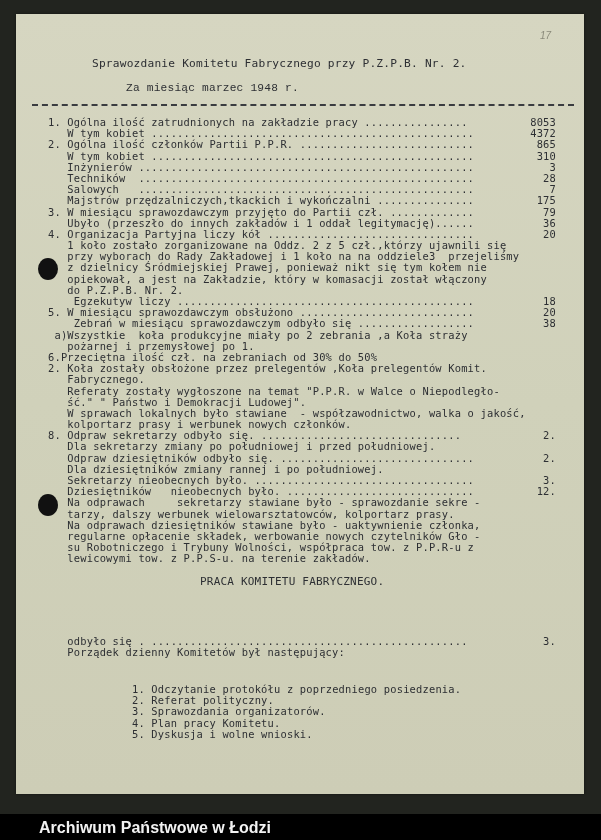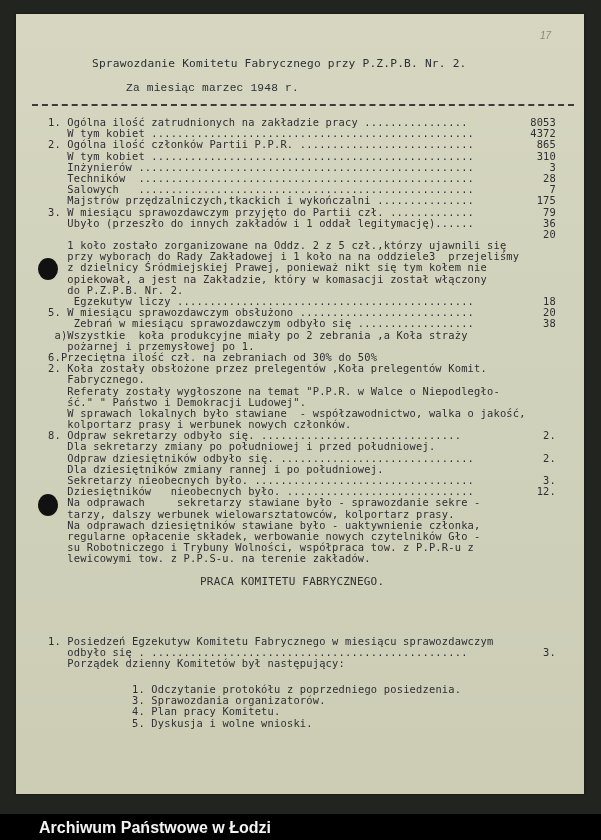--- a/index.html
+++ b/index.html
@@ -75,21 +75,21 @@
     <div class="row"><span>1. Ogólna ilość zatrudnionych na zakładzie pracy ................</span><span class="val">8053</span></div>
     <div class="row"><span>   W tym kobiet ..................................................</span><span class="val">4372</span></div>
     <div class="row"><span>2. Ogólna ilość członków Partii P.P.R. ...........................</span><span class="val">865</span></div>
     <div class="row"><span>   W tym kobiet ..................................................</span><span class="val">310</span></div>
     <div class="row"><span>   Inżynierów ....................................................</span><span class="val">3</span></div>
     <div class="row"><span>   Techników  ....................................................</span><span class="val">28</span></div>
     <div class="row"><span>   Salowych   ....................................................</span><span class="val">7</span></div>
     <div class="row"><span>   Majstrów przędzalniczych,tkackich i wykończalni ...............</span><span class="val">175</span></div>
     <div class="row"><span>3. W miesiącu sprawozdawczym przyjęto do Partii czł. .............</span><span class="val">79</span></div>
     <div class="row"><span>   Ubyło (przeszło do innych zakładów i 1 oddał legitymację)......</span><span class="val">36</span></div>
-    <div class="row"><span class="val">20</span></div>
+    <div class="row"><span>4. Organizacja Partyjna liczy kół ................................</span><span class="val">20</span></div>
     <div class="row"><span>   1 koło zostało zorganizowane na Oddz. 2 z 5 czł.,którzy ujawnili się</span></div>
     <div class="row"><span>   przy wyborach do Rady Zakładowej i 1 koło na na oddziele3  przejeliśmy</span></div>
     <div class="row"><span>   z dzielnicy Śródmiejskiej Prawej, ponieważ nikt się tym kołem nie</span></div>
     <div class="row"><span>   opiekował, a jest na Zakładzie, który w komasacji został włączony</span></div>
     <div class="row"><span>   do P.Z.P.B. Nr. 2.</span></div>
     <div class="row"><span>    Egzekutyw liczy ..............................................</span><span class="val">18</span></div>
     <div class="row"><span>5. W miesiącu sprawozdawczym obsłużono ...........................</span><span class="val">20</span></div>
     <div class="row"><span>    Zebrań w miesiącu sprawozdawczym odbyło się ..................</span><span class="val">38</span></div>
     <div class="row"><span> a)Wszystkie  koła produkcyjne miały po 2 zebrania ,a Koła straży</span></div>
     <div class="row"><span>   pożarnej i przemysłowej po 1.</span></div>
@@ -110,25 +110,25 @@
     <div class="row"><span>   tarzy, dalszy werbunek wielowarsztatowców, kolportarz prasy.</span></div>
     <div class="row"><span>   Na odprawach dziesiętników stawiane było - uaktywnienie członka,</span></div>
     <div class="row"><span>   regularne opłacenie składek, werbowanie nowych czytelników Gło -</span></div>
     <div class="row"><span>   su Robotniczego i Trybuny Wolności, współpraca tow. z P.P.R-u z</span></div>
     <div class="row"><span>   lewicowymi tow. z P.P.S-u. na terenie zakładów.</span></div>
   </div>
 
 <div class="section-title mono">PRACA KOMITETU FABRYCZNEGO.</div>
 
 <div class="lines mono" id="section2" style="top:636px;">
-    <div class="row"><span>1. Posiedzeń Egzekutyw Komitetu Fabrycznego w miesiącu sprawozdawczym</span></div>
     <div class="row"><span>   odbyło się . .................................................</span><span class="val">3.</span></div>
     <div class="row"><span>   Porządek dzienny Komitetów był następujący:</span></div>
   </div>
 
 <div class="agenda mono" id="agenda" style="top:684px;">
     <div class="row ind2">1. Odczytanie protokółu z poprzedniego posiedzenia.</div>
+    <div class="row ind2">2. Referat polityczny.</div>
     <div class="row ind2">3. Sprawozdania organizatorów.</div>
     <div class="row ind2">4. Plan pracy Komitetu.</div>
     <div class="row ind2">5. Dyskusja i wolne wnioski.</div>
   </div>
 
 <div class="footer">Archiwum Państwowe w Łodzi</div>
 
 </body></html>

